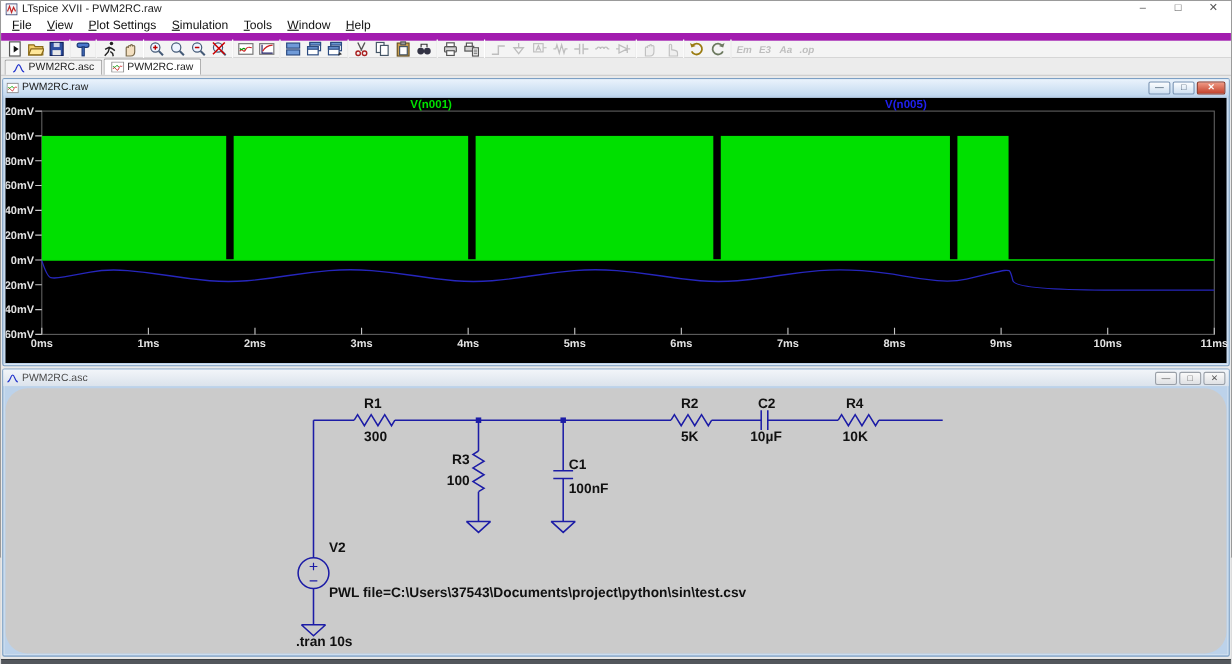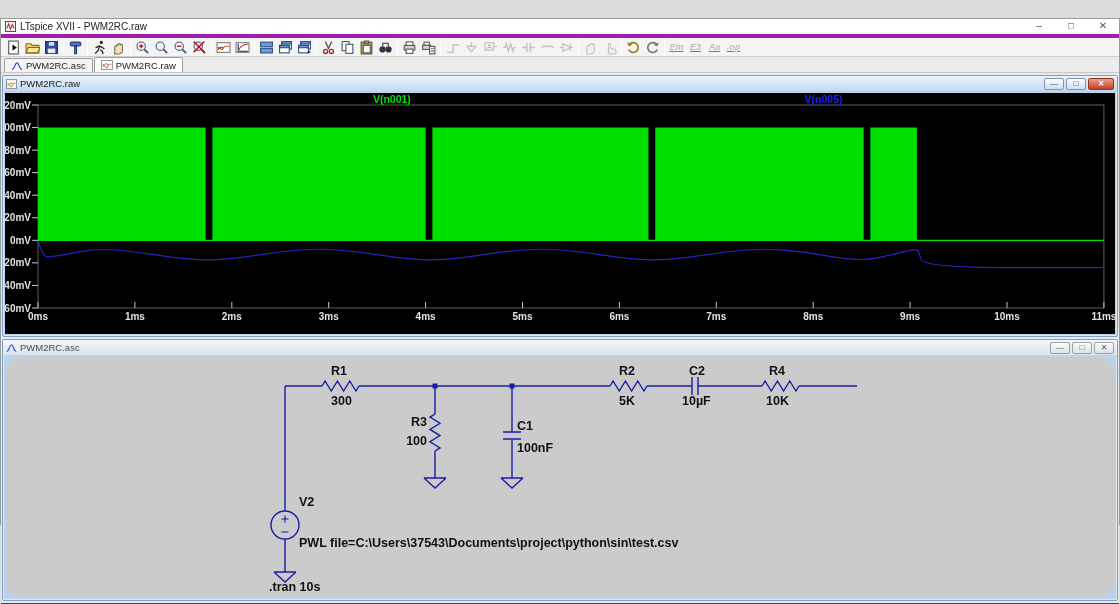--- a/index.html
+++ b/index.html
@@ -1,28 +1,28 @@
 <!DOCTYPE html>
 <html><head>
 <meta charset="utf-8">
 <style>
   html,body{margin:0;padding:0;background:#dcdcdc;}
   *{box-sizing:border-box;}
   body{width:1120px;height:604px;overflow:hidden;font-family:"Liberation Sans",sans-serif;-webkit-font-smoothing:antialiased;}
-  .app{width:1120px;height:507px;background:#ffffff;position:relative;border:1px solid #9a9a9a;margin-top:18px;}
+  .app{width:1120px;height:507px;background:#ffffff;position:relative;border:1px solid #9a9a9a;}
   
   .titlebar{height:15px;background:#fff;display:flex;align-items:center;padding-left:4px;font-size:10px;color:#222;}
   .appicon{width:11px;height:11px;margin-right:4px;flex:0 0 auto;}
   .win-ctrls{margin-left:auto;display:flex;height:15px;}
   .wbtn{width:32px;text-align:center;font-size:10px;line-height:14px;color:#555;}
   
   .menubar{height:14px;display:flex;align-items:center;font-size:11px;color:#111;padding-left:3px;background:#fff;}
   .menu-item{padding:0 7px;white-space:nowrap;}
   
-  .toolbar{height:23px;background:#f4f4f4;border-top:4px solid #a21caf;border-bottom:1px solid #cfcfcf;display:flex;align-items:center;padding-left:3px;text-decoration:underline;}
+  .toolbar{height:23px;background:#f4f4f4;border-top:7px solid #a21caf;border-bottom:1px solid #cfcfcf;display:flex;align-items:center;padding-left:3px;}
   .tbtn{width:19px;height:20px;display:flex;align-items:center;justify-content:center;border:1px solid transparent;border-radius:2px;}
   .tbtn svg{width:15px;height:15px;}
   .tbtn.dim{opacity:.5;filter:grayscale(1);}
   .ticon{font-size:9px;font-weight:bold;color:#8a8a8a;font-style:italic;}
   .tsep{width:1px;height:17px;background:#c4c4c4;border-right:1px solid #fff;margin:0 2px;flex:0 0 auto;}
   
   .tabbar{height:16px;background:#ececec;display:flex;align-items:flex-end;padding-left:3px;border-bottom:1px solid #c9c9c9;}
   .tab{height:14px;display:flex;align-items:center;gap:3px;padding:0 6px;font-size:9.5px;color:#222;
        border:1px solid #9f9f9f;border-bottom:none;border-radius:2px 2px 0 0;background:#f4f4f4;margin-right:1px;}
   .tab.active{background:#ffffff;height:15px;}
@@ -56,20 +56,29 @@
       <path d="M2 8L4 3l2 6 2-5 2 4" fill="none" stroke="#c22727" stroke-width="1.2"></path>
     </svg>
     <span>LTspice XVII - PWM2RC.raw</span>
     <div class="win-ctrls">
       <div class="wbtn">–</div>
       <div class="wbtn">□</div>
       <div class="wbtn">✕</div>
     </div>
   </div>
 
+  <div class="menubar" id="menubar">
+      <span class="menu-item"><u>F</u>ile</span>
+      <span class="menu-item"><u>V</u>iew</span>
+      <span class="menu-item"><u>P</u>lot Settings</span>
+      <span class="menu-item"><u>S</u>imulation</span>
+      <span class="menu-item"><u>T</u>ools</span>
+      <span class="menu-item"><u>W</u>indow</span>
+      <span class="menu-item"><u>H</u>elp</span>
+    </div>
 
   <div class="toolbar" id="toolbar">
       <div class="tbtn">
         <svg viewBox="0 0 14 14">
           <rect x="2.5" y="1" width="9" height="12" fill="#fff" stroke="#555"></rect>
           <path d="M6 4.2l4.2 2.9L6 10z" fill="#111"></path>
         </svg>
       </div>
       <div class="tbtn">
         <svg viewBox="0 0 14 14">

